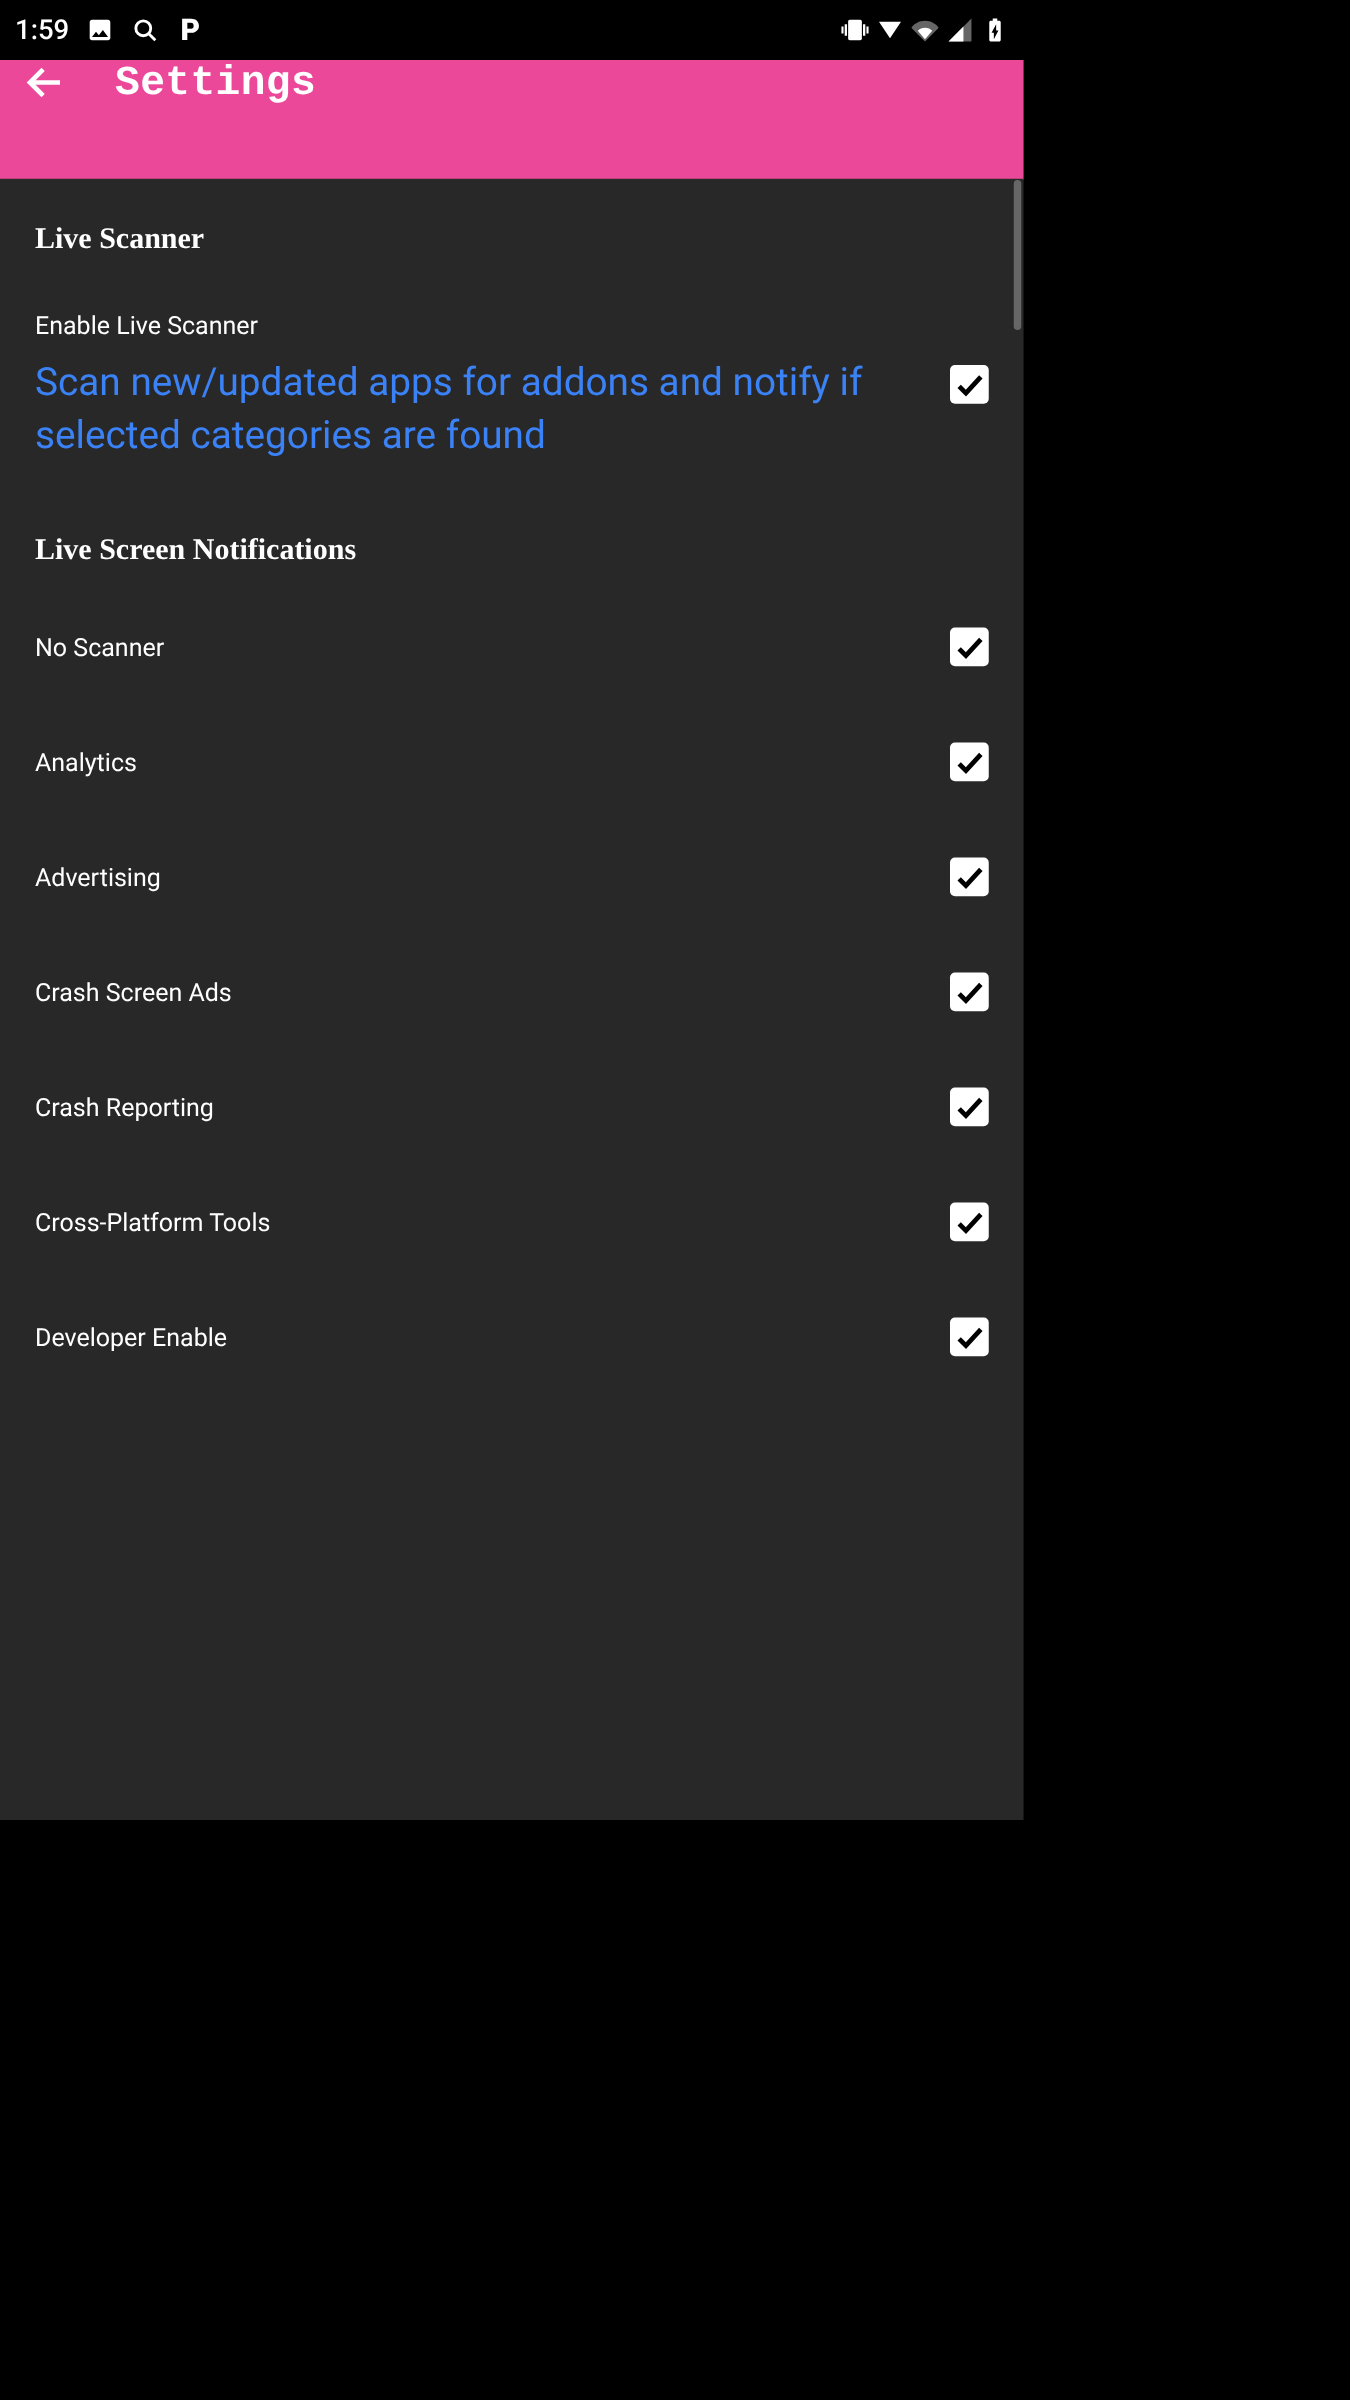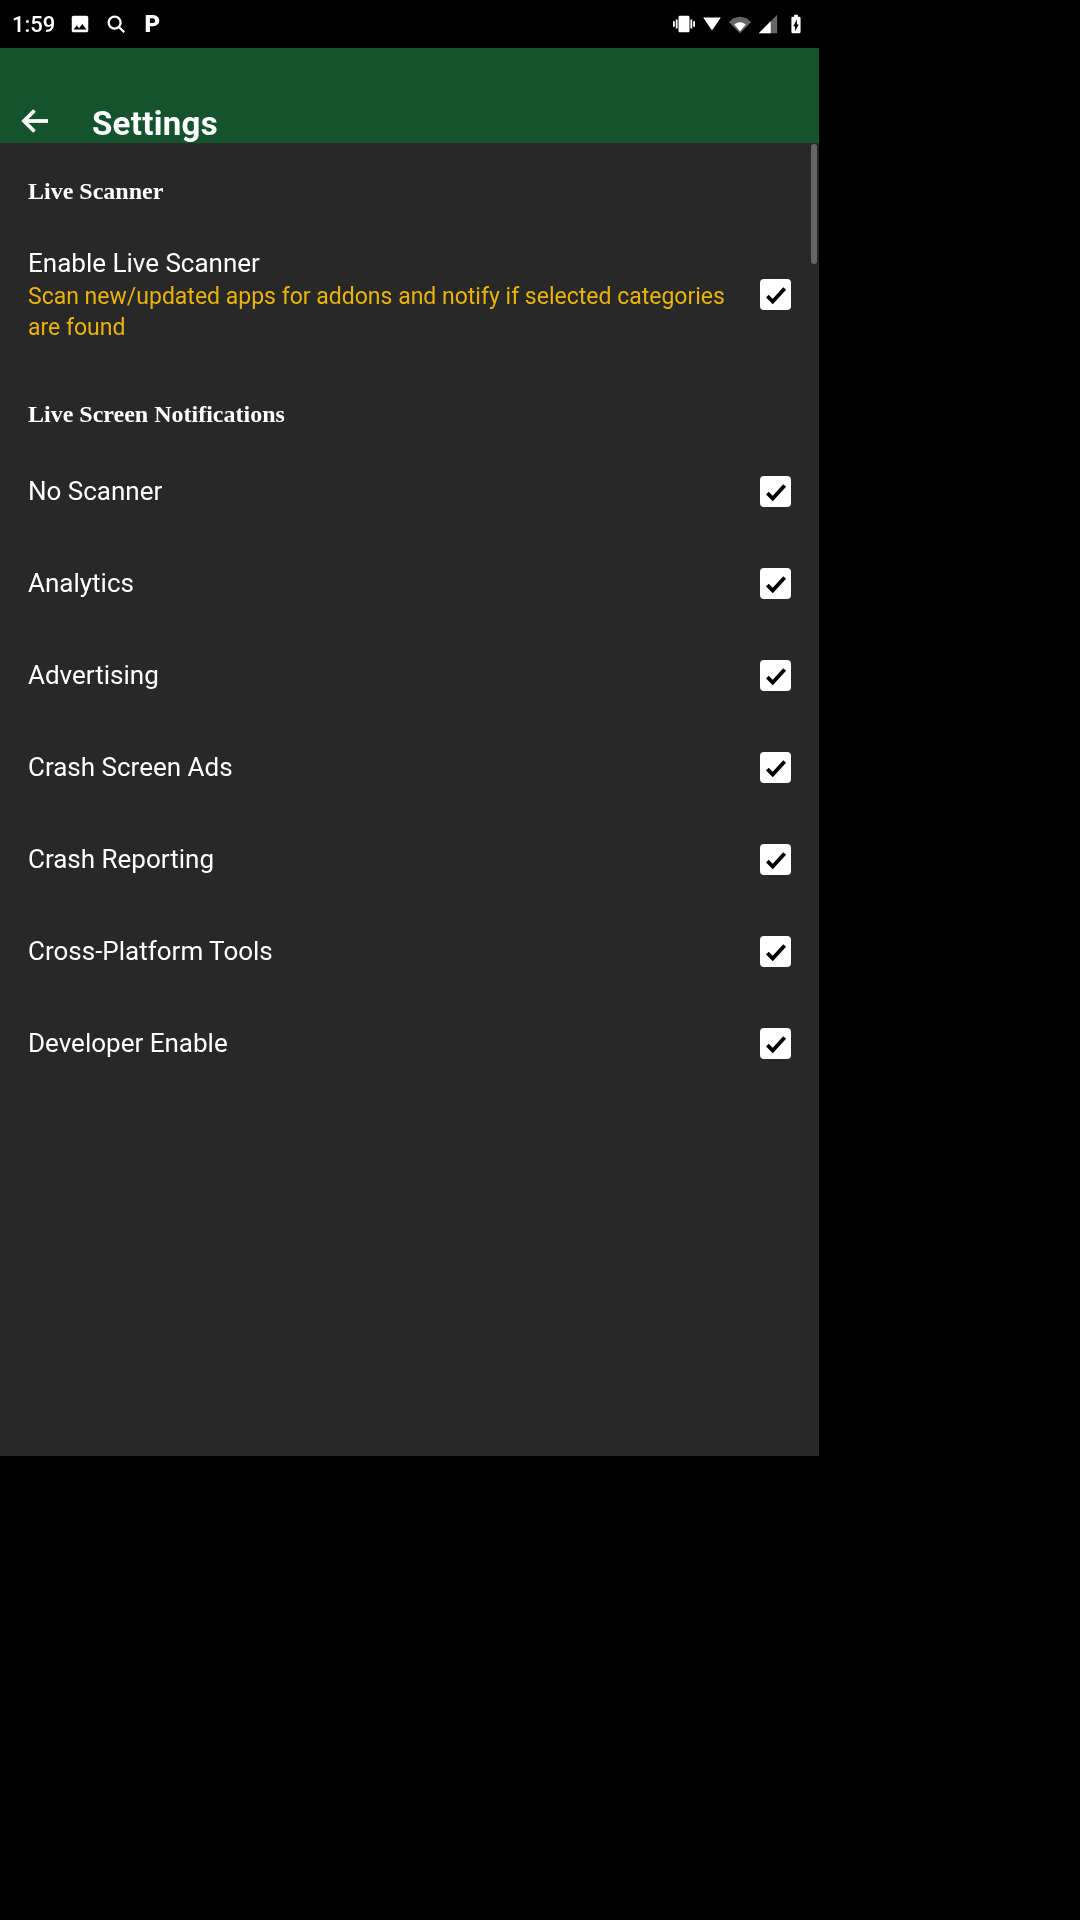--- a/index.html
+++ b/index.html
@@ -16,26 +16,27 @@
       align-items: center;
       padding: 0 12px;
       font-size: 22px;
       font-weight: 500;
     }
     .status-left { display: flex; align-items: center; gap: 14px; }
     .status-right { margin-left: auto; display: flex; align-items: center; gap: 6px; }
     .status-icon { width: 22px; height: 22px; display: flex; align-items: center; justify-content: center; }
     .app-bar {
       height: 96px;
-      background: #14532d;
-      display: flex;
-      align-items: flex-end;
+      background: #ec4899;
+      display: flex;
+      align-items: flex-start;
       padding: 0 18px;
       gap: 38px;
       border-bottom: 1px solid #2a2a2a;
+      font-family: Liberation Mono, monospace;
     }
     .back-icon svg { width: 36px; height: 36px; }
     .title {
       font-size: 33px;
       font-weight: 700;
       letter-spacing: 0.3px;
     }
     .content {
       background: #282828;
       height: calc(100% - 138px);
@@ -50,30 +51,30 @@
       font-family: Liberation Serif, serif;
     }
     .setting-row {
       display: flex;
       align-items: center;
       padding: 24px 28px;
       min-height: 92px;
     }
     .setting-text { flex: 1; padding-right: 20px; }
     .setting-title {
-      font-size: 26px;
+      font-size: 20px;
       font-weight: 400;
       color: #fff;
       line-height: 1.3;
     }
     .setting-sub {
-      font-size: 23px;
-      color: #eab308;
+      font-size: 31px;
+      color: #3b82f6;
       line-height: 1.35;
-      margin-top: 0;
+      margin-top: 12px;
     }
     .checkbox {
       width: 31px;
       height: 31px;
       background: #fff;
       border-radius: 4px;
       display: flex;
       align-items: center;
       justify-content: center;
       flex-shrink: 0;

